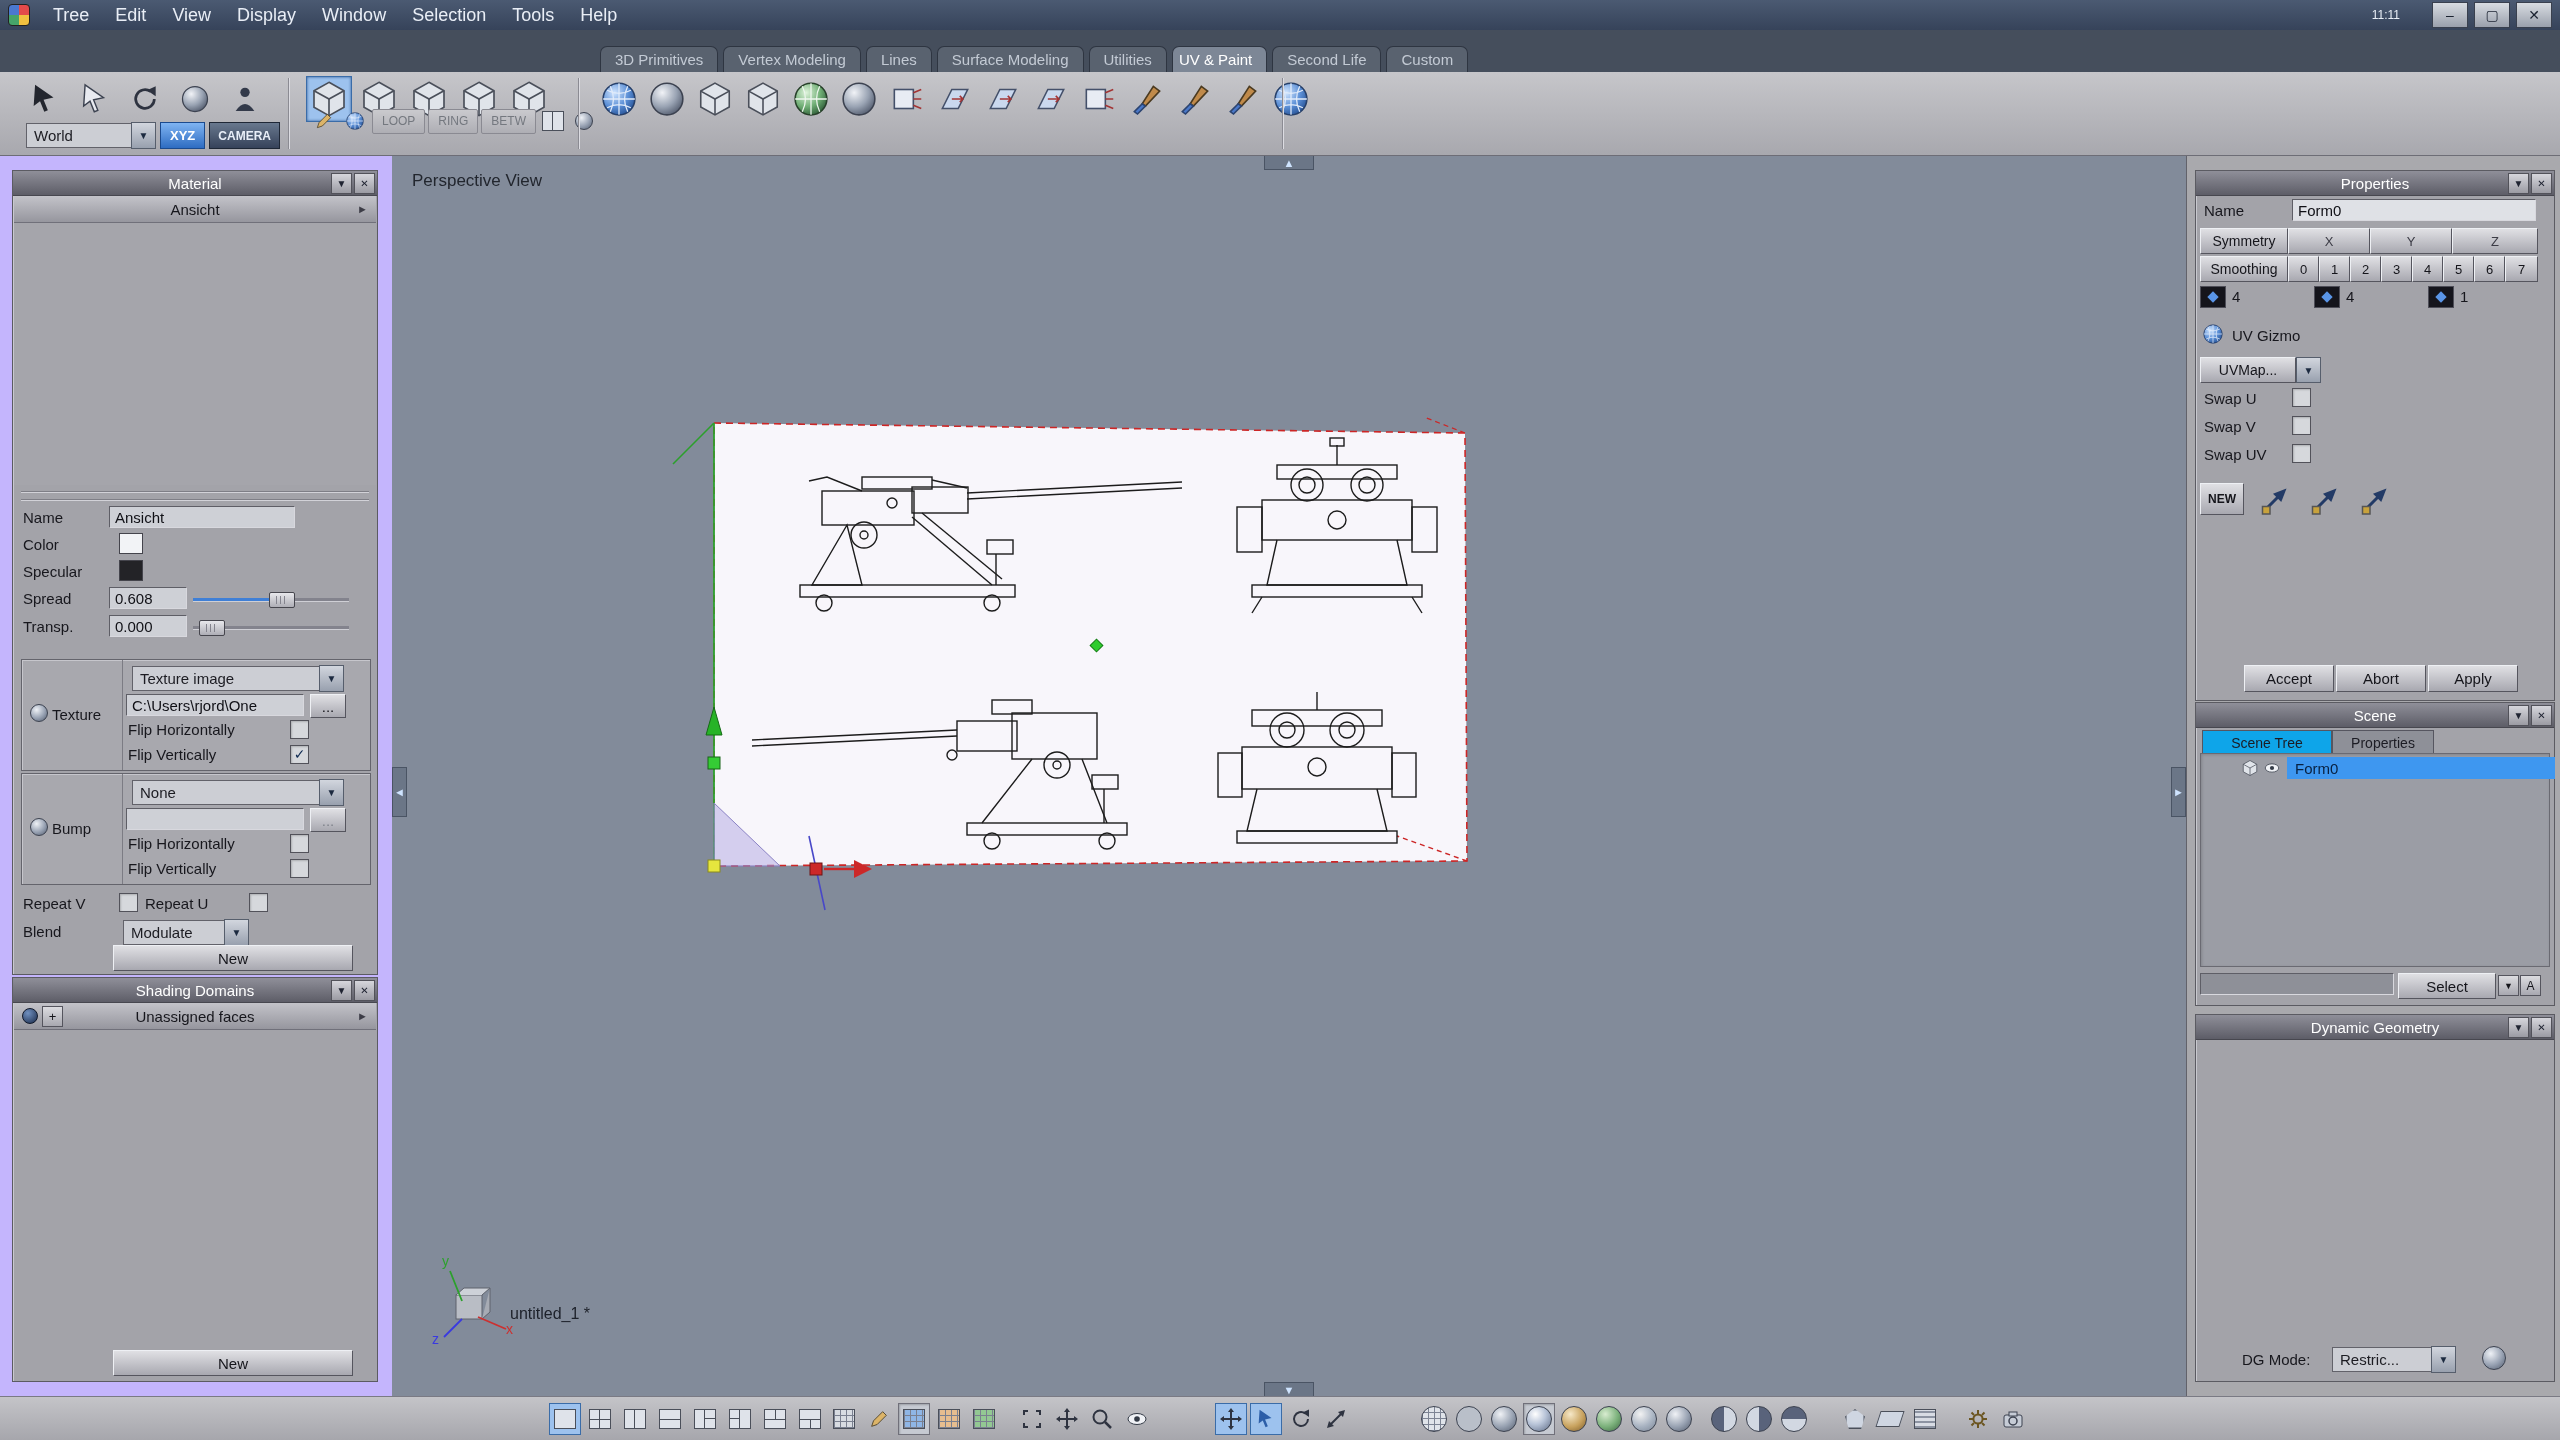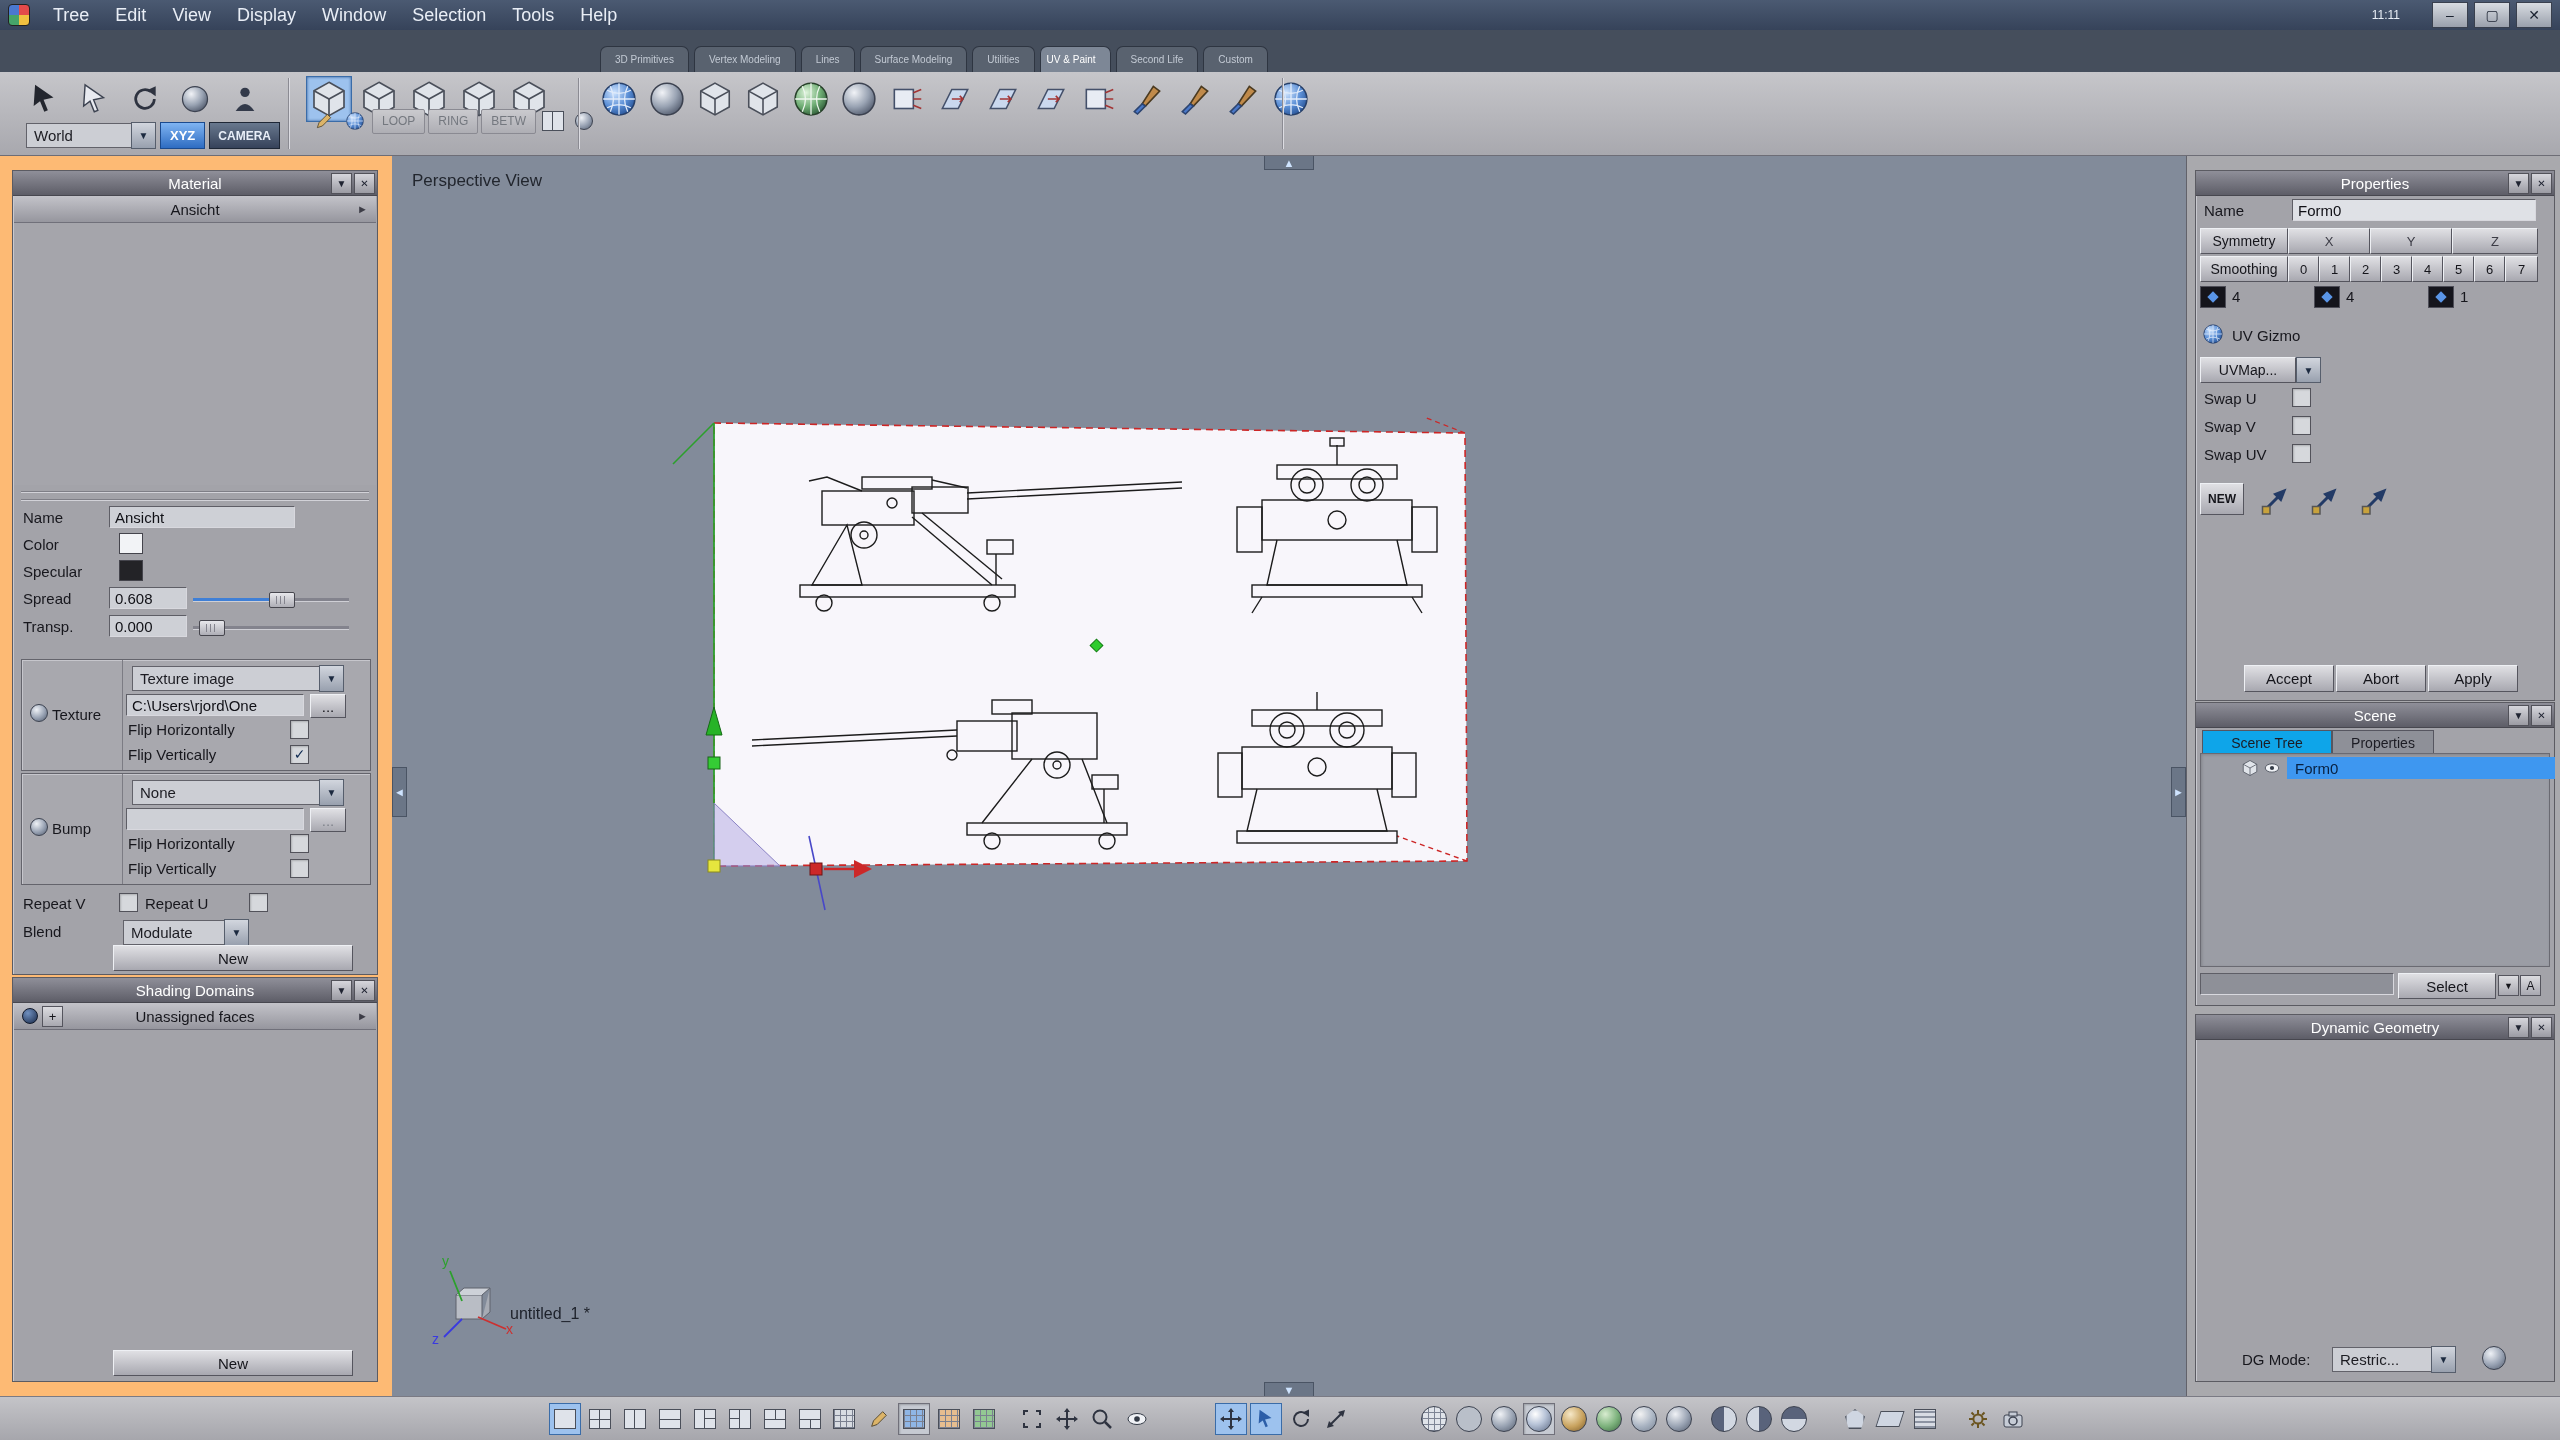--- a/index.html
+++ b/index.html
@@ -14,21 +14,21 @@
            background:conic-gradient(#e34a4a 0 25%,#f0c040 0 50%,#46a46a 0 75%,#4a78d0 0);border:1px solid #222;}
   .mitem{padding:0 13px;height:30px;line-height:30px;cursor:default;}
   .mb-right{margin-left:auto;display:flex;align-items:center;gap:6px;padding-right:8px;}
   .clock{font-size:12px;margin-right:26px;}
   .winbtn{width:34px;height:24px;background:linear-gradient(#d8dce2,#9aa0ac);border:1px solid #39404e;
           color:#1a2230;font-size:14px;display:flex;align-items:center;justify-content:center;}
 
   
   .tabstrip{position:absolute;top:30px;left:0;right:0;height:42px;background:#454e5c;z-index:29;}
   .tabs{position:absolute;left:600px;bottom:0;display:flex;gap:5px;}
-  .tab{height:25px;line-height:25px;padding:0 14px;background:#59626f;color:#c3cad4;font-size:10px;
+  .tab{height:25px;line-height:25px;padding:0 14px;background:#59626f;color:#c3cad4;font-size:15px;
        border:1px solid #2e3541;border-bottom:none;border-radius:7px 7px 0 0;cursor:default;}
   .tab.active{background:#7d8796;color:#ffffff;padding-left:6px;}
 
   
   .toolbar{position:absolute;top:72px;left:0;right:0;height:83px;background:linear-gradient(#c6c6ca,#a8a8ae);
            border-bottom:1px solid #6d6d76;z-index:28;}
   .bottombar{position:absolute;left:0;right:0;bottom:0;height:43px;background:linear-gradient(#c4c4c8,#a6a6ac);
              border-top:1px solid #7a7a84;z-index:28;}
   .vsep{position:absolute;top:6px;bottom:6px;width:0;border-left:1px solid #8b8b93;border-right:1px solid #dcdce2;}
   .tgrp{position:absolute;display:flex;align-items:center;gap:4px;}
@@ -41,21 +41,21 @@
           background:linear-gradient(#7fb4f2,#2e6cc2);border:1px solid #1b4a8e;}
   .cambtn{height:25px;padding:0 8px;font-size:12px;font-weight:bold;color:#e8eef8;display:flex;align-items:center;
           background:linear-gradient(#68788e,#36425a);border:1px solid #1e2736;}
   .combo{display:flex;align-items:center;}
   .combo .val{height:23px;padding:0 7px;display:flex;align-items:center;background:#ccced4;font-size:15px;
               border:1px solid #62626a;border-right:none;min-width:90px;}
   .dd{width:23px;height:25px;display:flex;align-items:center;justify-content:center;font-size:10px;color:#1c2a40;
       background:linear-gradient(#d2d6de,#98a0ae);border:1px solid #565e6c;}
 
   
-  .leftcol{position:absolute;top:155px;left:0;width:392px;bottom:43px;background:#fdba74;border-right:1px solid #62626a;}
+  .leftcol{position:absolute;top:155px;left:0;width:392px;bottom:43px;background:#c4b5fd;border-right:1px solid #62626a;}
   .rightcol{position:absolute;top:155px;left:2186px;width:374px;bottom:43px;background:#a9a9ad;border-left:1px solid #62626a;}
   .viewport{position:absolute;top:155px;left:392px;width:1794px;bottom:43px;background:#828b9a;overflow:hidden;}
 
   
   .panel{position:absolute;background:#a3a3a9;border:1px solid #5b5b62;box-shadow:inset 1px 1px 0 #c9c9cf;}
   .phead{position:absolute;left:0;right:0;top:0;height:24px;background:linear-gradient(#8f8f99,#5d5d67);
          display:flex;align-items:center;justify-content:center;border-bottom:1px solid #47474f;}
   .ptitle{color:#ffffff;font-size:15px;}
   .phbtns{position:absolute;right:2px;top:2px;display:flex;gap:2px;}
   .phb{width:19px;height:19px;font-size:10px;color:#202432;display:flex;align-items:center;justify-content:center;

